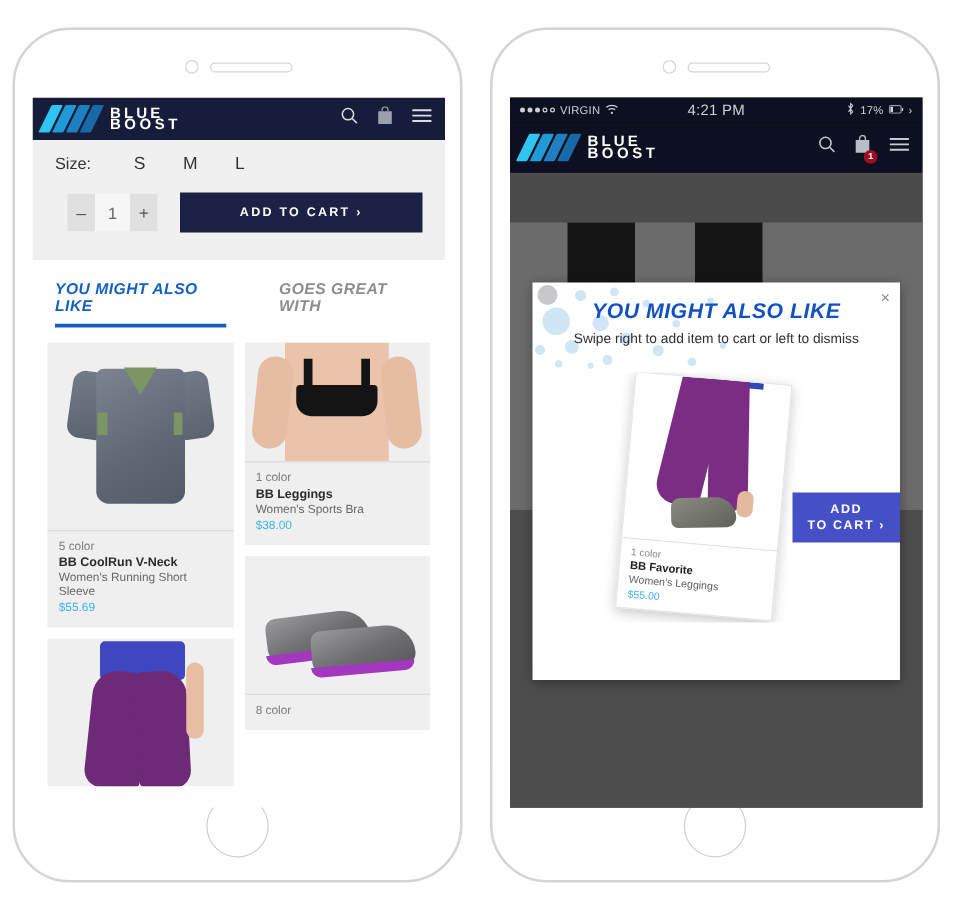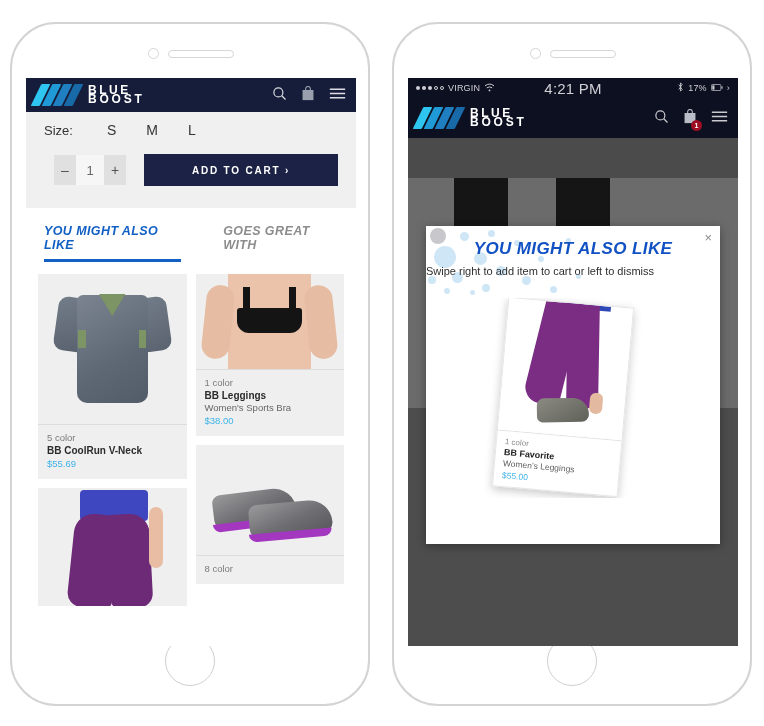--- a/index.html
+++ b/index.html
@@ -192,21 +192,21 @@
   
   .statusbar {
     height: 20px; background: #0d1020; color: #cfcfd4;
     display: flex; align-items: center; padding: 0 8px;
     font-size: 9px; letter-spacing: .2px;
   }
   .sb-left { display: flex; align-items: center; gap: 4px; }
   .dots { display: flex; gap: 2px; align-items: center; }
   .dots i { width: 4px; height: 4px; border-radius: 50%; background:#cfcfd4; display:block; }
   .dots i.hollow { background: transparent; border: 1px solid #cfcfd4; }
-  .sb-mid { position: absolute; left: 0; right: 0; text-align: center; font-size: 15px; color:#cfcfd4; }
+  .sb-mid { position: absolute; left: 0; right: 0; text-align: center; font-size: 12px; color:#cfcfd4; }
   .sb-right { margin-left: auto; display: flex; align-items: center; gap: 4px; }
 
   .dim-page { position: relative; height: 100%; background: #4b4b4b; }
   .dim-hero {
     position: absolute; left: 0; right: 0; top: 40px; height: 230px;
     background: #6b6b6b; overflow: hidden;
   }
   .dim-leg {
     position: absolute; top: -20px; width: 54px; height: 240px;
     background: #151515; border-radius: 0 0 30px 30px;
@@ -242,21 +242,21 @@
   .modal-close {
     position: absolute; right: 8px; top: 5px;
     font-size: 13px; color: #8a8a8a; line-height: 1; z-index: 3;
   }
   .modal-title {
     position: relative; z-index: 2; text-align: center; padding-top: 13px;
     color: #1151c4; font-size: 17px; font-weight: 700; font-style: italic;
     letter-spacing: .4px;
   }
   .modal-sub {
-    position: relative; z-index: 2; text-align: left; margin-top: 6px;
+    position: relative; z-index: 2; text-align: center; margin-top: 6px;
     font-size: 11px; color: #2e2e2e;
   }
   .modal-body { position: relative; height: 200px; overflow: hidden; }
   .pcard {
     position: absolute; left: 74px; top: 4px;
     width: 126px; height: 190px;
     background: #fff; border: 1px solid #e6e6e6;
     box-shadow: 0 3px 10px rgba(0,0,0,.22);
     transform: rotate(5deg);
     overflow: hidden;
@@ -375,20 +375,21 @@
                   <span class="tee-sl-r"></span>
                 <span class="tee-body"></span>
                 <span class="tee-v"></span>
                 <span class="tee-acc-l"></span>
                   <span class="tee-acc-r"></span>
               </div>
             </div>
             <div class="card-info">
               <div class="ci-color">5 color</div>
               <div class="ci-name">BB CoolRun V-Neck</div>
+              <div class="ci-sub">Women's Running Short Sleeve</div>
               <div class="ci-price">$55.69</div>
             </div>
           </div>
           <div class="card">
             <div class="card-img" style="height:118px">
               <div class="art">
                 <span class="leg-top"></span>
                 <span class="leg-l"></span>
                   <span class="leg-r"></span>
                 <span class="arm-s"></span>
@@ -565,20 +566,26 @@
             <i style="left:44px; top:64px; width:5px;  height:5px;"></i>
             <i style="left:140px;top:12px; width:5px;  height:5px;"></i>
             <i style="left:150px;top:48px; width:5px;  height:5px;"></i>
           </div>
           <div class="modal-close">×</div>
           <div class="modal-title">YOU MIGHT ALSO LIKE</div>
           <div class="modal-sub">Swipe right to add item to cart or left to dismiss</div>
         </div>
 
         <div class="modal-body">
+          <div class="m-add">
+            <span>
+              <span>ADD</span><br>
+              <span>TO CART ›</span>
+            </span>
+          </div>
 
           <div class="pcard">
             <div class="pcard-img">
               <span class="pc-top"></span>
               <span class="pc-leg-l"></span>
               <span class="pc-leg-r"></span>
               <span class="pc-foot"></span>
               <span class="pc-shoe"></span>
             </div>
             <div class="pcard-info">

